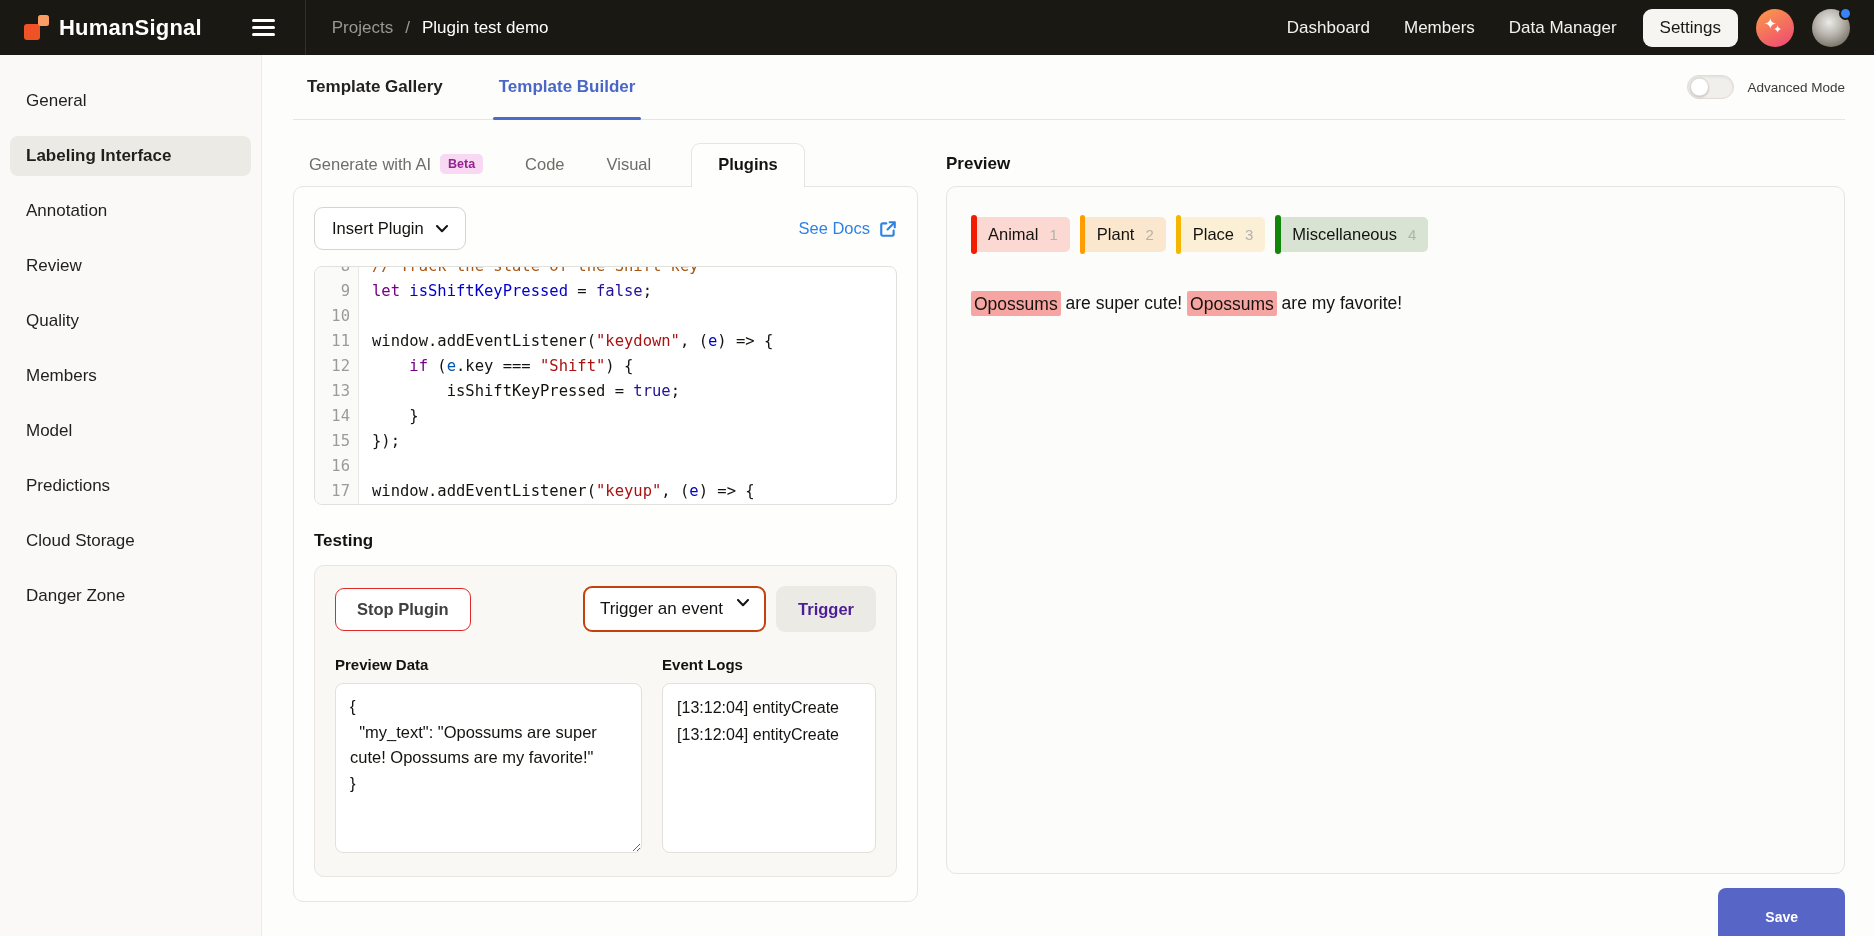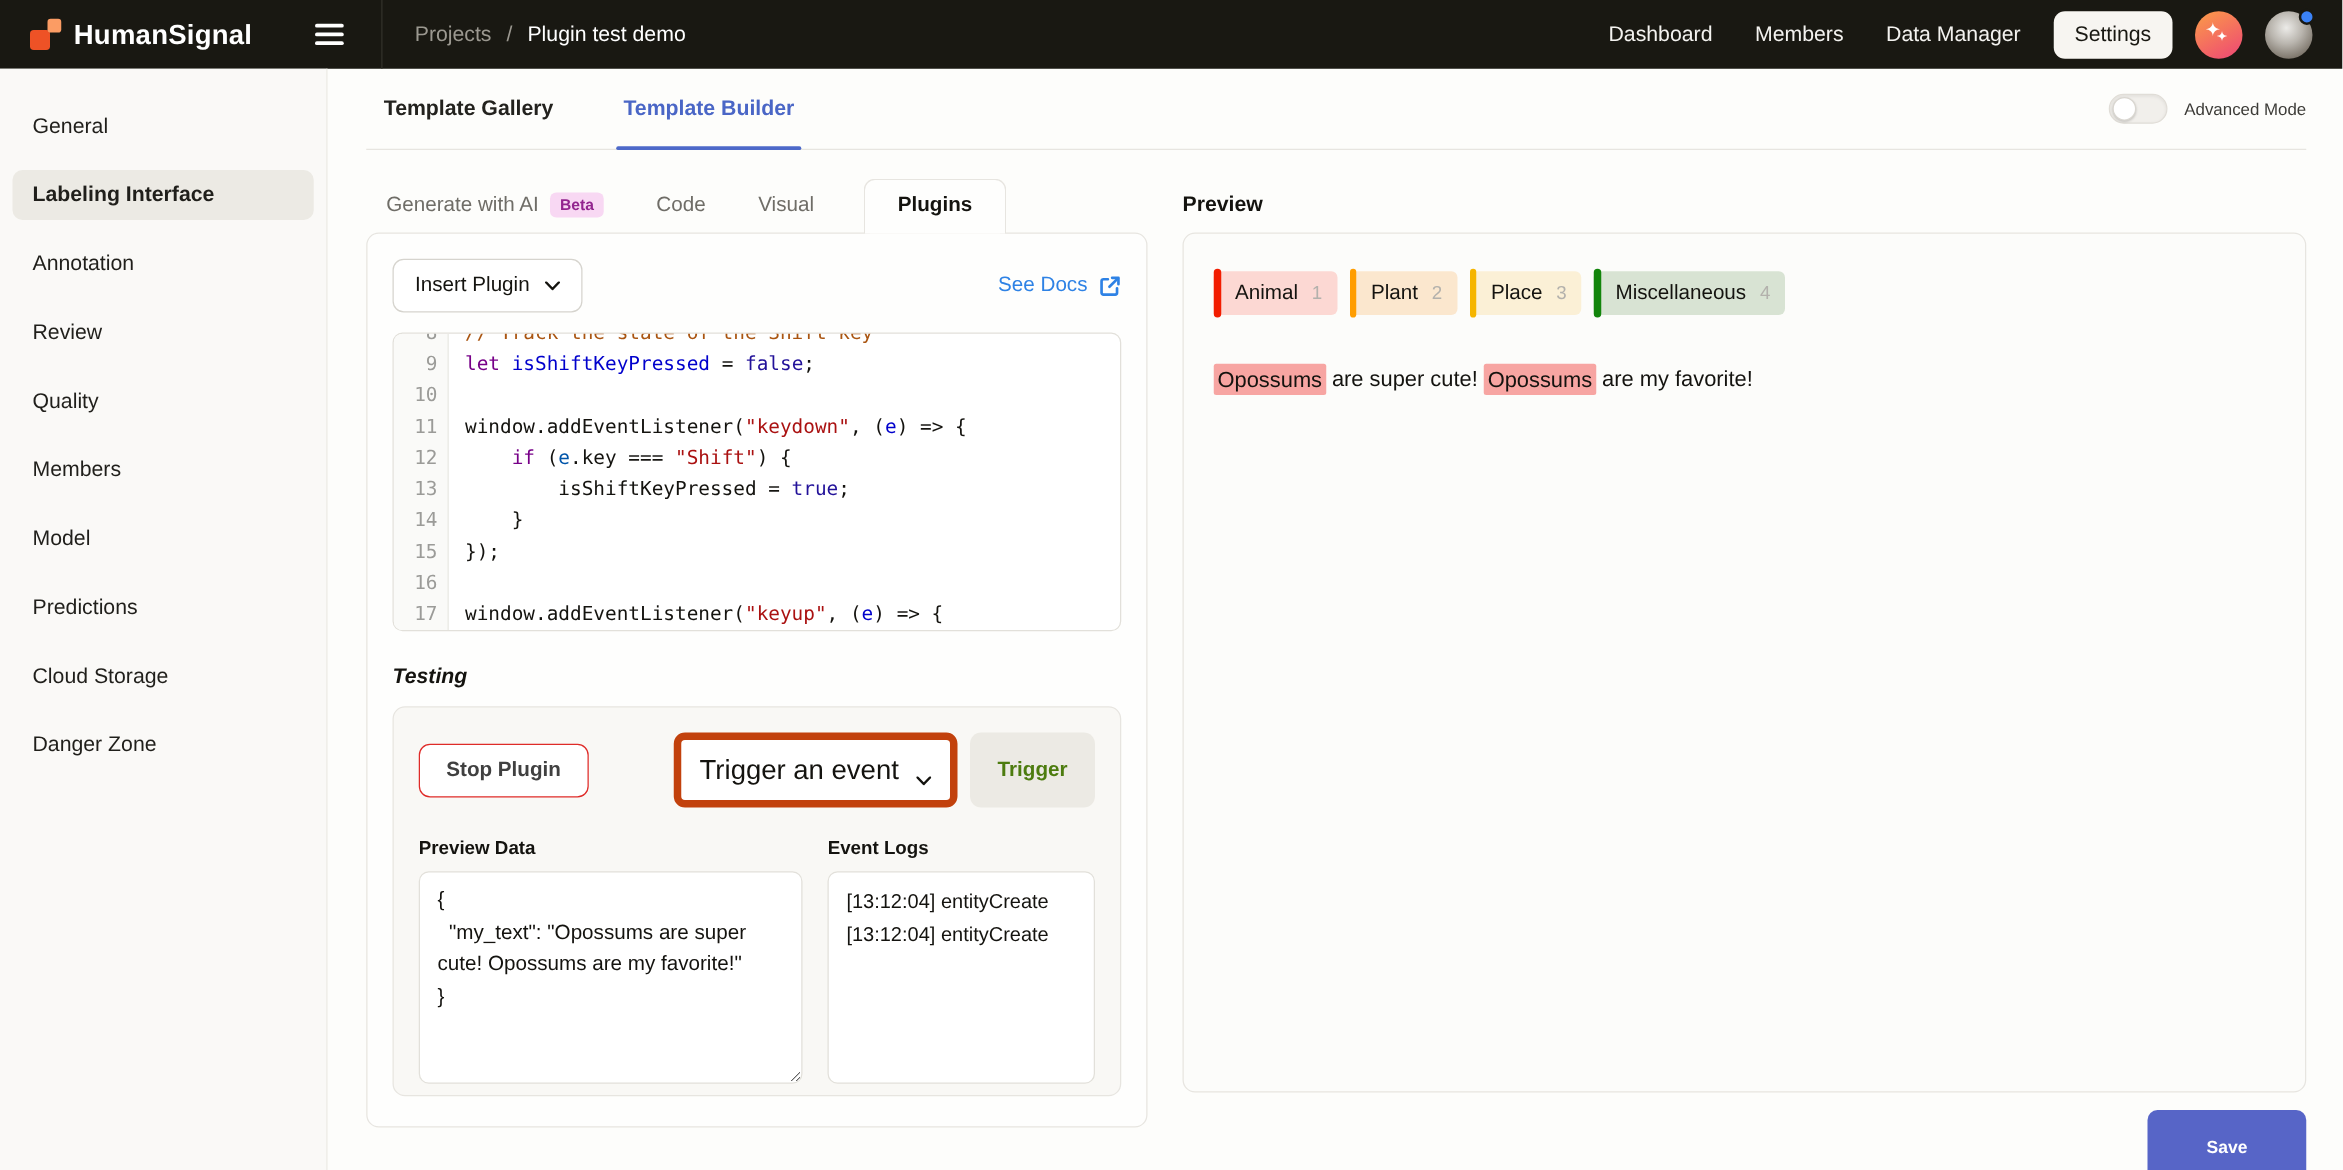--- a/index.html
+++ b/index.html
@@ -70,29 +70,29 @@
   .code-row { display:flex; }
   .ln { width:44px; flex-shrink:0; text-align:right; padding-right:9px; color:#9b9b98; }
   .lc { padding-left:13px; white-space:pre; color:#14130f; }
   .tok-comment { color:#aa5511; }
   .tok-keyword { color:#770088; }
   .tok-def     { color:#0000cc; }
   .tok-var2    { color:#0055aa; }
   .tok-string  { color:#aa1111; }
   .tok-atom    { color:#221199; }
   
-  .testing-heading { margin-top:26px; font-size:17px; font-weight:700;font-style:italic; }
+  .testing-heading { margin-top:26px; font-size:17px; font-weight:700; }
   .testing-card { margin-top:14px; background:#f9f8f5; border:1px solid #e7e5e0; border-radius:10px; padding:20px; height:312px; }
   .testing-controls { display:flex; align-items:center; }
   .stop-btn { background:#fff; border:1.5px solid #df2b28; color:#404040; border-radius:9px; padding:11px 21px;
     font-size:16.5px; font-weight:600; cursor:pointer; font-family:inherit; }
   .trigger-group { margin-left:auto; display:flex; gap:10px; }
-  .trigger-select { background:#fff; border:6px solid #c2410c; border-radius:9px; padding:11px 15px; font-size:22px;
-    display:flex; align-items:flex-end; gap:14px; cursor:pointer; }
-  .trigger-btn { background:#eceae4; color:#4d7c0f; border:none; border-radius:9px; padding:11px 22px;
+  .trigger-select { background:#fff; border:2px solid #c2410c; border-radius:9px; padding:11px 15px; font-size:17px;
+    display:flex; align-items:flex-start; gap:14px; cursor:pointer; }
+  .trigger-btn { background:#eceae4; color:#4c1d95; border:none; border-radius:9px; padding:11px 22px;
     font-size:16.5px; font-weight:600; font-family:inherit; }
   .testing-io { display:flex; gap:20px; margin-top:24px; }
   .io-col-left { width:392px; }
   .io-col-right { width:273px; }
   .io-label { font-size:15px; font-weight:700; margin-bottom:10px; }
   .preview-textarea { width:100%; height:170px; border:1px solid #e2e0da; border-radius:8px; background:#fff;
     padding:10px 14px; font-family:"Liberation Sans", sans-serif; font-size:16.5px; line-height:1.55; color:#14130f; resize:both; }
   .logs-box { height:170px; border:1px solid #e2e0da; border-radius:8px; background:#fff; padding:10px 14px;
     font-size:16px; line-height:1.7; }
   

